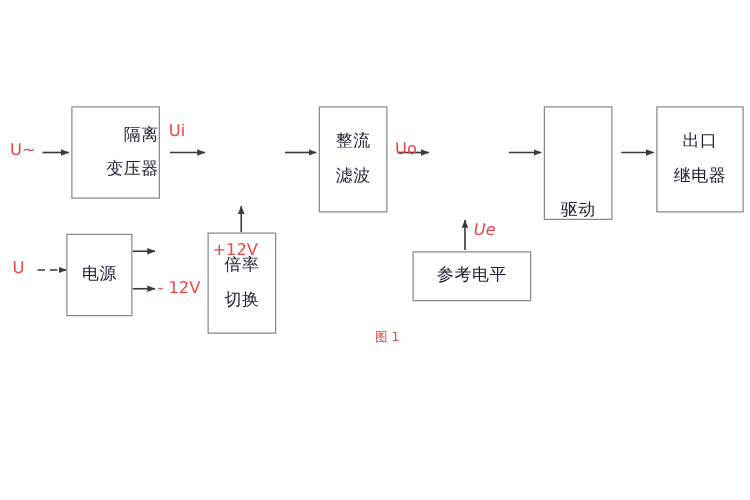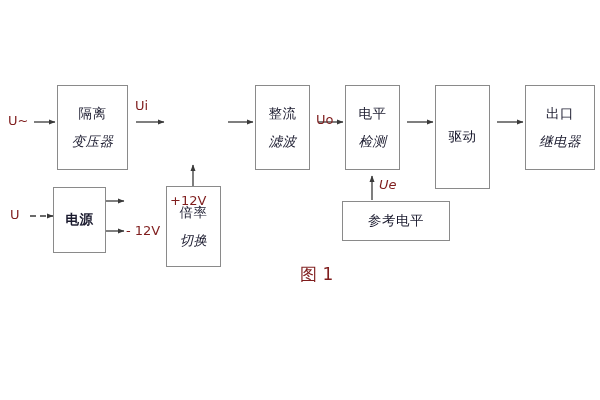--- a/index.html
+++ b/index.html
@@ -28,33 +28,33 @@
     justify-content: center;
     color: #1a1a2e;
     font-size: 13.5px;
     line-height: 1.0;
   }
   .block .ln {
     display: block;
     white-space: nowrap;
     letter-spacing: 0.5px;
   }
-  .block .ln + .ln { margin-top: 14px; font-style: italic; }
+  .block .ln + .ln { margin-top: 14px; }
   .block.single .ln { margin-top: 0; }
 
   
   .lbl {
     position: absolute;
-    color: #7f1d1d;
+    color: #ef4444;
     font-size: 13px;
     white-space: nowrap;
     line-height: 1;
   }
   .lbl.sig { font-size: 13px; }
-  .caption { font-size: 17px; }
+  .caption { font-size: 10px; }
 
   
   .conn { position: absolute; }
   .conn svg { display: block; overflow: visible; }
 </style>
 </head>
 <body>
 
 <div id="canvas">
 
@@ -83,55 +83,51 @@
       <line x1="106" y1="201" x2="124" y2="201" stroke="#3a3a3a" stroke-width="1.3" marker-end="url(#ah)"></line>
 
       <line x1="106" y1="231" x2="124" y2="231" stroke="#3a3a3a" stroke-width="1.3" marker-end="url(#ah)"></line>
 
       <line x1="193" y1="186" x2="193" y2="165" stroke="#3a3a3a" stroke-width="1.3" marker-end="url(#ah)"></line>
 
       <line x1="372" y1="200" x2="372" y2="176" stroke="#3a3a3a" stroke-width="1.3" marker-end="url(#ah)"></line>
     </svg>
   </div>
 
-  <div class="block" style="left:57px;top:85px;width:71px;height:85px;">
+  <div class="block" style="left:57px;top:85px;width:71px;height:74px;align-items:flex-end;">
     <span class="ln">隔离</span>
     <span class="ln">变压器</span>
   </div>
 
 
   <div class="block" style="left:255px;top:85px;width:55px;height:85px;text-align:right;">
     <span class="ln">整流</span>
     <span class="ln">滤波</span>
   </div>
 
-  <div class="block" style="left:345px;top:85px;width:55px;height:85px;">
-    <span class="ln">电平</span>
-    <span class="ln">检测</span>
-  </div>
 
-  <div class="block single" style="left:435px;top:85px;width:55px;height:104px;">
+  <div class="block single" style="left:435px;top:85px;width:55px;height:91px;justify-content:flex-end;">
     <span class="ln">驱动</span>
   </div>
 
   <div class="block" style="left:525px;top:85px;width:70px;height:85px;">
     <span class="ln">出口</span>
     <span class="ln">继电器</span>
   </div>
 
-  <div class="block single" style="left:53px;top:187px;width:53px;height:66px;font-weight:bold;">
+  <div class="block single" style="left:53px;top:187px;width:53px;height:66px;">
     <span class="ln">电源</span>
   </div>
 
   <div class="block" style="left:166px;top:186px;width:55px;height:81px;">
     <span class="ln">倍率</span>
     <span class="ln">切换</span>
   </div>
 
-  <div class="block single" style="left:330px;top:201px;width:108px;height:40px;margin-left:12px;">
+  <div class="block single" style="left:330px;top:201px;width:95px;height:40px;">
     <span class="ln">参考电平</span>
   </div>
 
   <div class="lbl" style="left:8px;top:114px;">U~</div>
 
   <div class="lbl" style="left:10px;top:208px;">U</div>
 
   <div class="lbl sig" style="left:135px;top:99px;">Ui</div>
 
   <div class="lbl sig" style="left:316px;top:113px;">Uo</div>

